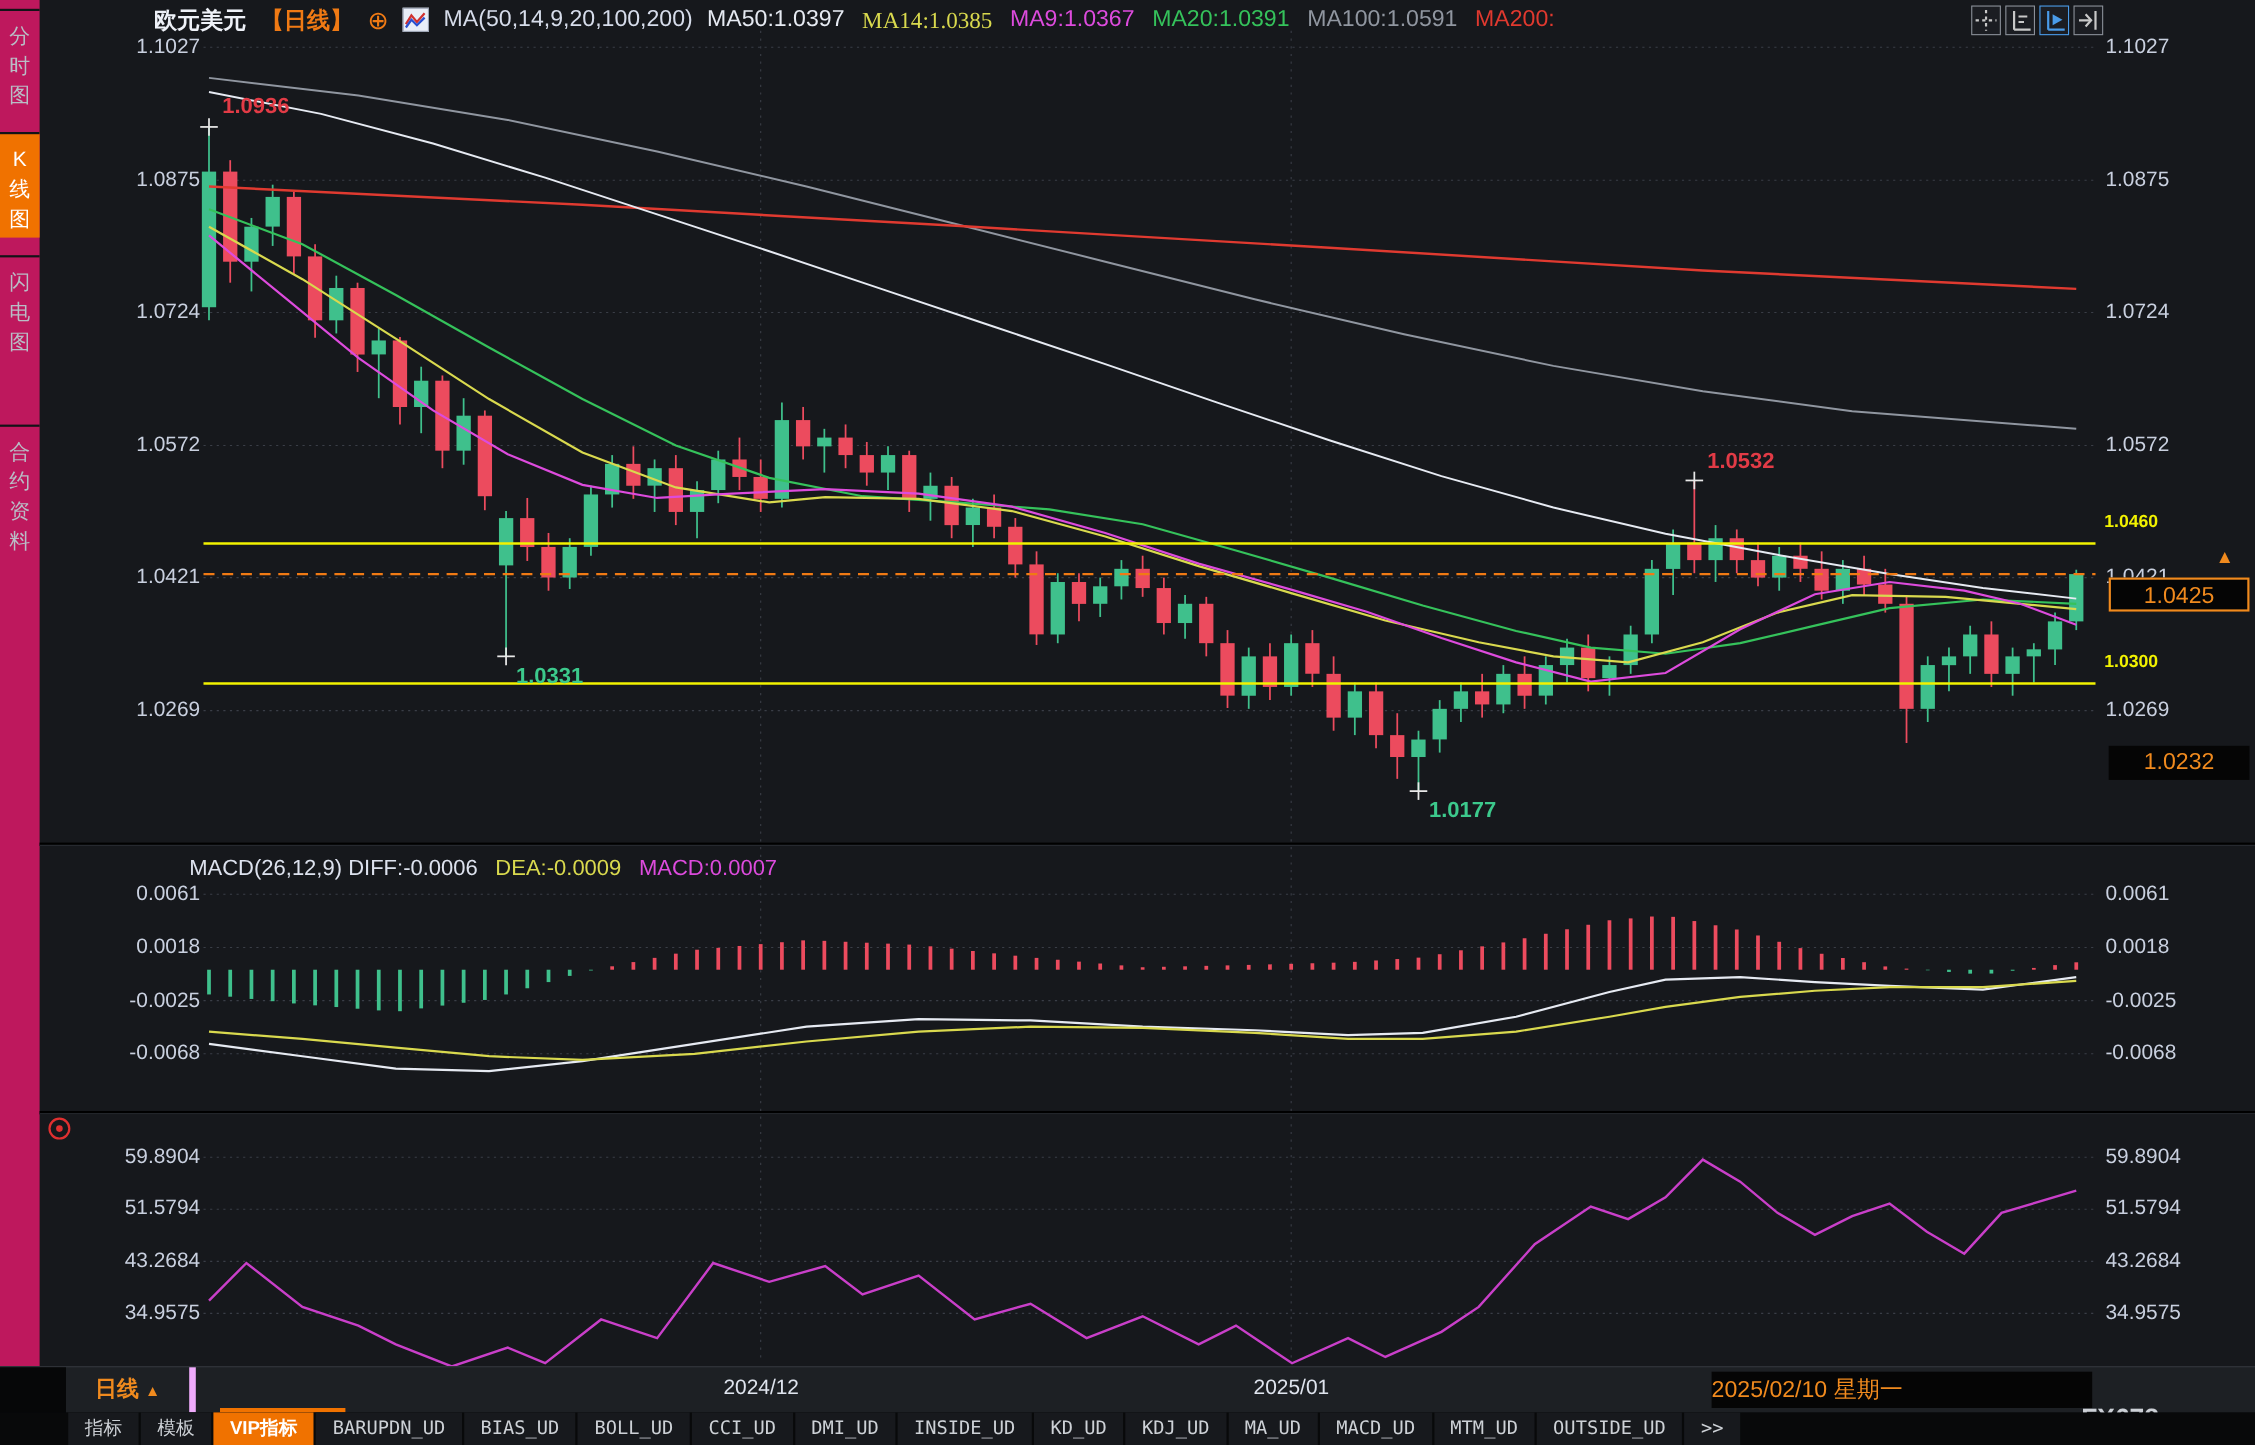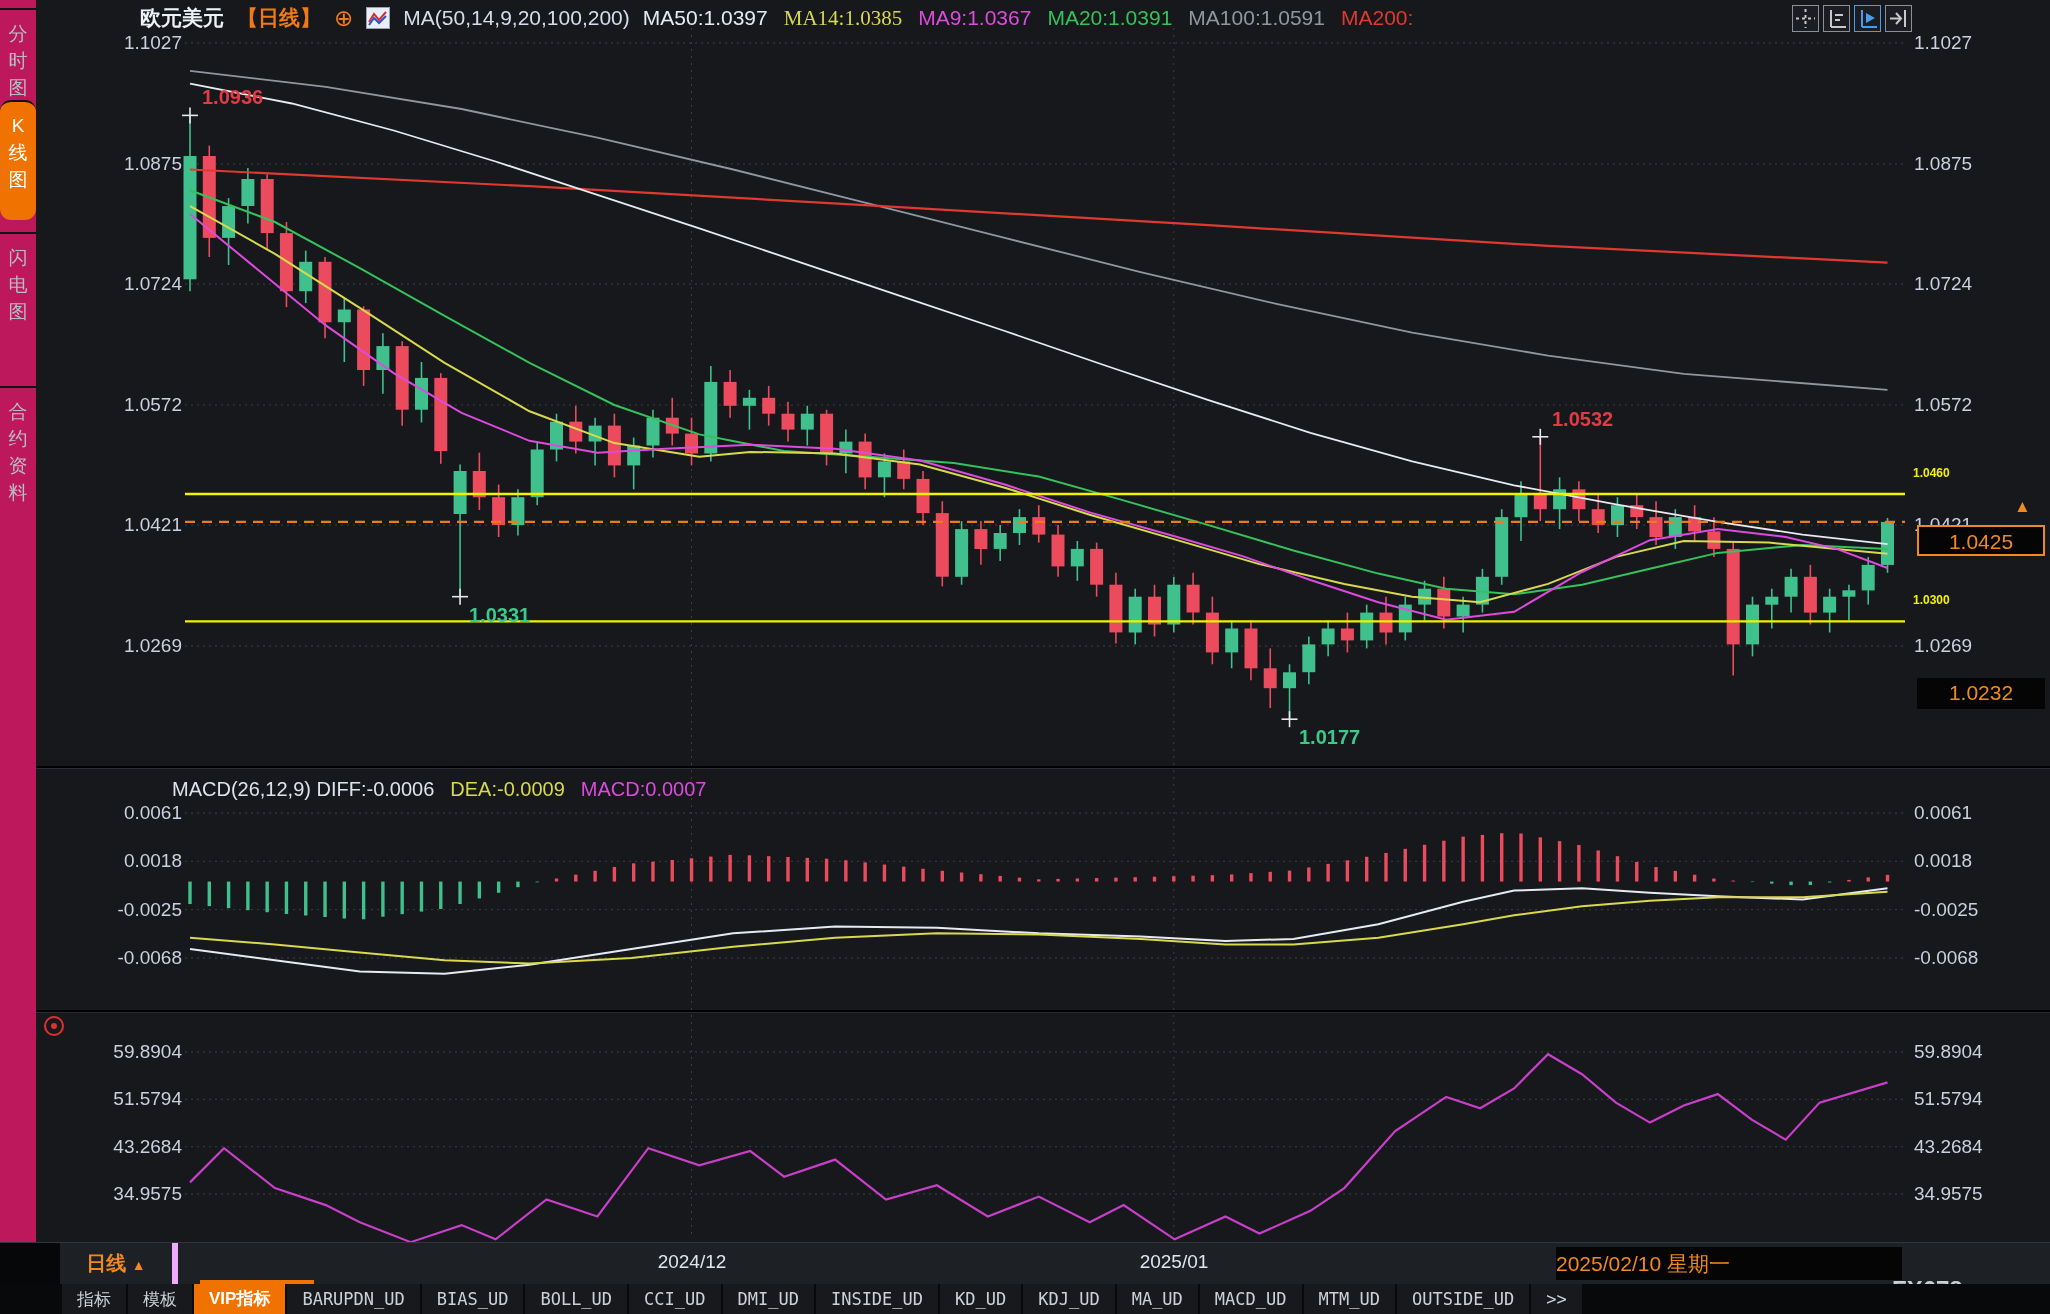--- a/index.html
+++ b/index.html
@@ -25,21 +25,21 @@
          display:flex;align-items:center;justify-content:center;cursor:pointer;}
   .icbtn.active{border-color:#4a9be8;}
   .klicon{width:22px;height:20px;background:#e9eef8;border:1px solid #9aa2b2;display:flex;
           align-items:center;justify-content:center;}
   
   .axlab{position:absolute;font-size:19px;color:#c9d0df;white-space:nowrap;}
   .axlab.l{width:112px;text-align:right;left:70px;}
   .axlab.r{left:1914px;text-align:left;}
   
   .anno{position:absolute;font-size:20px;font-weight:bold;white-space:nowrap;}
-  .lvl{position:absolute;left:1913px;font-size:12px;font-weight:bold;color:#f2f200;}
+  .lvl{position:absolute;left:1913px;font-size:16px;font-weight:bold;color:#f2f200;}
   .badge{position:absolute;left:1917px;width:128px;height:31px;line-height:29px;text-align:center;
          font-size:21px;color:#f08a1e;background:#050505;box-sizing:border-box;}
   .badge.bordered{border:2px solid #f08a1e;}
   .uparrow{position:absolute;color:#f08a1e;font-size:17px;}
   
   .phead{position:absolute;left:172px;font-size:20px;display:flex;gap:16px;white-space:nowrap;}
   .w{color:#dde2ee;} .y{color:#d9d94e;} .m{color:#dd4bdd;}
   .sep{position:absolute;left:36px;right:0;height:2px;background:#000;border-bottom:1px solid #2b2e35;}
   #rsi-target{position:absolute;left:44px;top:1016px;width:16px;height:16px;border:2px solid #e03030;
               border-radius:50%;display:flex;align-items:center;justify-content:center;}
@@ -366,21 +366,21 @@
       <line x1="1848.9399999999998" y1="881.5658914728682" x2="1848.9399999999998" y2="879.9309372797745" stroke="#ec4b5e" stroke-width="3.4"></line>
       <line x1="1868.23" y1="881.5658914728682" x2="1868.23" y2="877.3763213530656" stroke="#ec4b5e" stroke-width="3.4"></line>
       <line x1="1887.52" y1="881.5658914728682" x2="1887.52" y2="874.8217054263566" stroke="#ec4b5e" stroke-width="3.4"></line>
       <polyline fill="none" stroke="#e6eaf2" stroke-width="2" points="190.0,949.0 274.9,960.2 359.8,971.5 444.6,973.7 529.5,964.7 631.4,949.0 733.2,933.3 835.1,926.5 936.9,927.7 1038.8,933.3 1140.6,936.6 1225.5,941.1 1293.4,938.9 1378.3,924.3 1463.1,901.8 1514.1,890.6 1582.0,888.3 1649.9,892.8 1717.8,896.2 1802.6,899.6 1887.5,888.3"></polyline>
       <polyline fill="none" stroke="#d9d94e" stroke-width="2" points="190.0,937.8 274.9,944.5 359.8,952.4 444.6,960.2 529.5,963.6 631.4,958.0 733.2,946.8 835.1,937.8 936.9,933.3 1038.8,934.4 1140.6,938.9 1225.5,944.5 1293.4,944.5 1378.3,937.8 1463.1,924.3 1514.1,915.3 1582.0,906.3 1649.9,900.7 1717.8,897.3 1802.6,897.3 1887.5,891.7"></polyline>
       <polyline fill="none" stroke="#c93fc9" stroke-width="2.2" points="190.0,1182.4 224.0,1148.2 274.9,1188.1 325.8,1205.1 359.8,1222.2 410.7,1242.2 461.6,1225.1 495.6,1239.3 546.5,1199.5 597.4,1216.5 648.3,1148.2 699.3,1165.3 750.2,1151.0 784.1,1176.7 835.1,1159.6 886.0,1199.5 936.9,1185.2 987.8,1216.5 1038.8,1196.6 1089.7,1222.2 1123.6,1205.1 1174.6,1239.3 1225.5,1216.5 1259.4,1233.6 1310.4,1210.8 1344.3,1188.1 1395.2,1131.1 1446.2,1096.9 1480.1,1108.3 1514.1,1088.4 1548.0,1054.2 1582.0,1074.2 1615.9,1102.6 1649.9,1122.6 1683.8,1105.5 1717.8,1094.1 1751.7,1119.7 1785.7,1139.7 1819.6,1102.6 1887.5,1082.4"></polyline>
     </svg>
 
   <div id="sidebar">
       <div class="side-item" style="top: 8px; height: 96px;">分时图</div>
-      <div class="side-item active" style="top: 100px; height: 120px; border-radius: 11px;">K线图</div>
+      <div class="side-item active" style="top: 120px; height: 96px;">K线图</div>
       <div class="side-item" style="top: 232px; height: 122px;">闪电图</div>
       <div class="side-item" style="top: 386px; height: 174px;">合约资料</div>
     </div>
 
   <div id="header">
     <span class="sym">欧元美元</span>
     <span class="ptag">【日线】</span>
     <span class="cplus">⊕</span>
     <span class="klicon">
       <svg width="20" height="18" viewBox="0 0 20 18">

